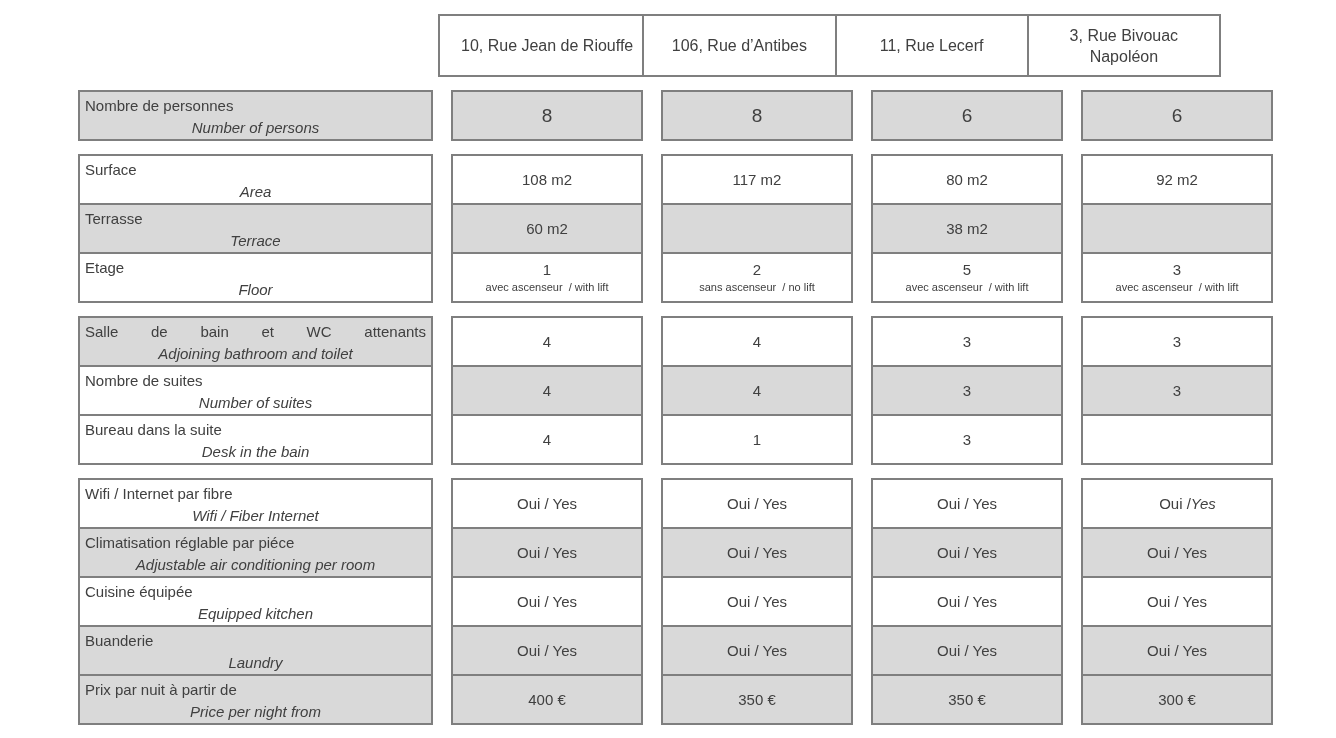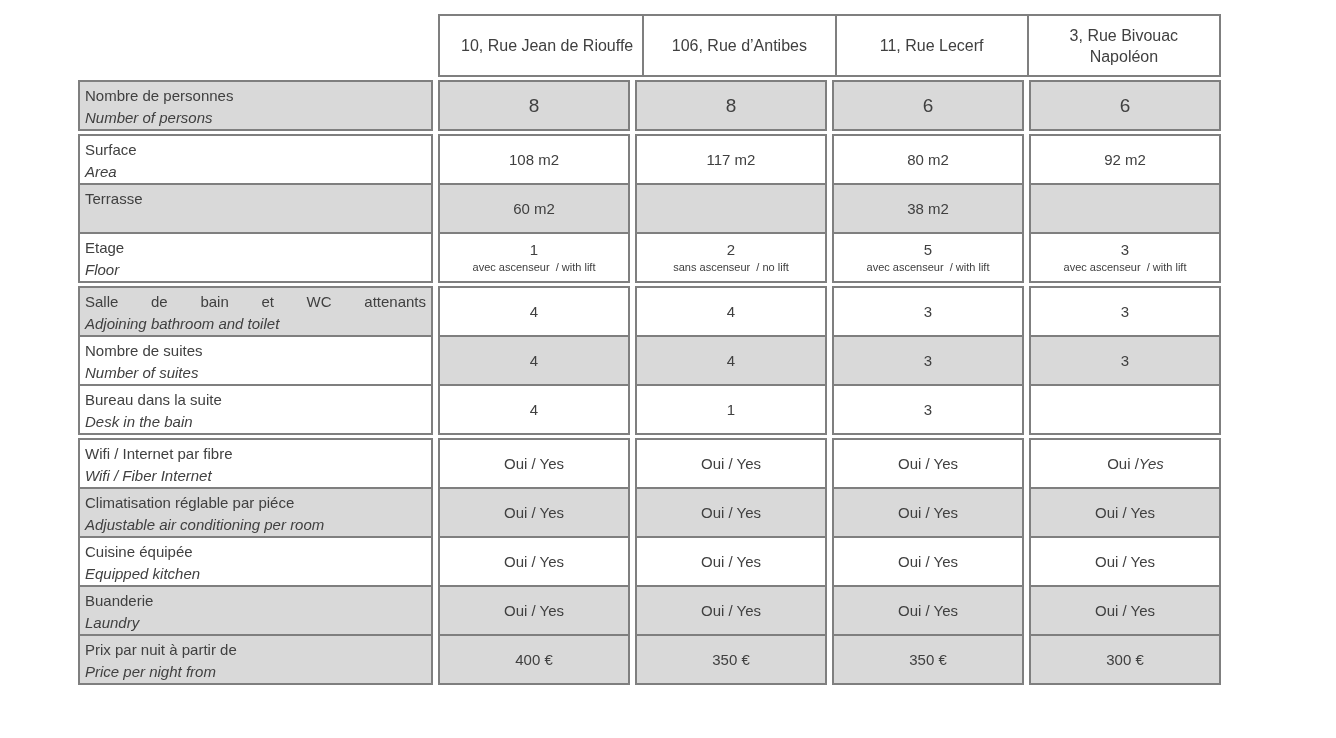--- a/index.html
+++ b/index.html
@@ -31,38 +31,38 @@
     flex: 1 1 0;
     display: flex; align-items: center; justify-content: center;
     text-align: center;
     font-size: 16px; line-height: 21px;
     padding: 0 8px;
     box-sizing: border-box;
   }
   .header-cell + .header-cell { border-left: 2px solid var(--border); }
 
   
-  .group { display: flex; gap: 5px; margin-top: 3px; }
+  .group { display: flex; gap: 18px; margin-top: 13px; }
   .stack { display: flex; flex-direction: column; }
   .label-stack { width: 355px; }
   .value-stack { width: 192px; }
 
   .cell {
     box-sizing: border-box;
     border: 2px solid var(--border);
     height: 51px;
     background: #ffffff;
     flex: 0 0 auto;
   }
   .cell + .cell { margin-top: -2px; }   
   .cell.shaded { background: var(--shade); }
 
   .label-cell { padding: 2px 5px 0 5px; }
   .label-cell .fr { font-size: 15px; line-height: 23px; }
-  .label-cell .en { font-size: 15px; line-height: 22px; font-style: italic; }
+  .label-cell .en { font-size: 15px; line-height: 22px; font-style: italic; text-align: center; }
   .label-cell.justify .fr { text-align: justify; text-align-last: justify; }
 
   .value-cell {
     display: flex; flex-direction: column;
     align-items: center; justify-content: center;
     text-align: center;
     font-size: 15px; line-height: 18px;
   }
   .value-cell.big { font-size: 19px; }
   .value-cell .sub { font-size: 11px; line-height: 13px; margin-top: 2px; white-space: pre; }
@@ -108,20 +108,21 @@
         </div>
       </div>
       <div class="group">
         <div class="stack label-stack">
           <div class="cell label-cell">
             <div class="fr">Surface</div>
             <div class="en">Area</div>
           </div>
           <div class="cell label-cell shaded">
             <div class="fr">Terrasse</div>
+            <div class="en">Terrace</div>
           </div>
           <div class="cell label-cell">
             <div class="fr">Etage</div>
             <div class="en">Floor</div>
           </div>
         </div>
         <div class="stack value-stack">
           <div class="cell value-cell">
             <span>108 m2</span>
           </div>

